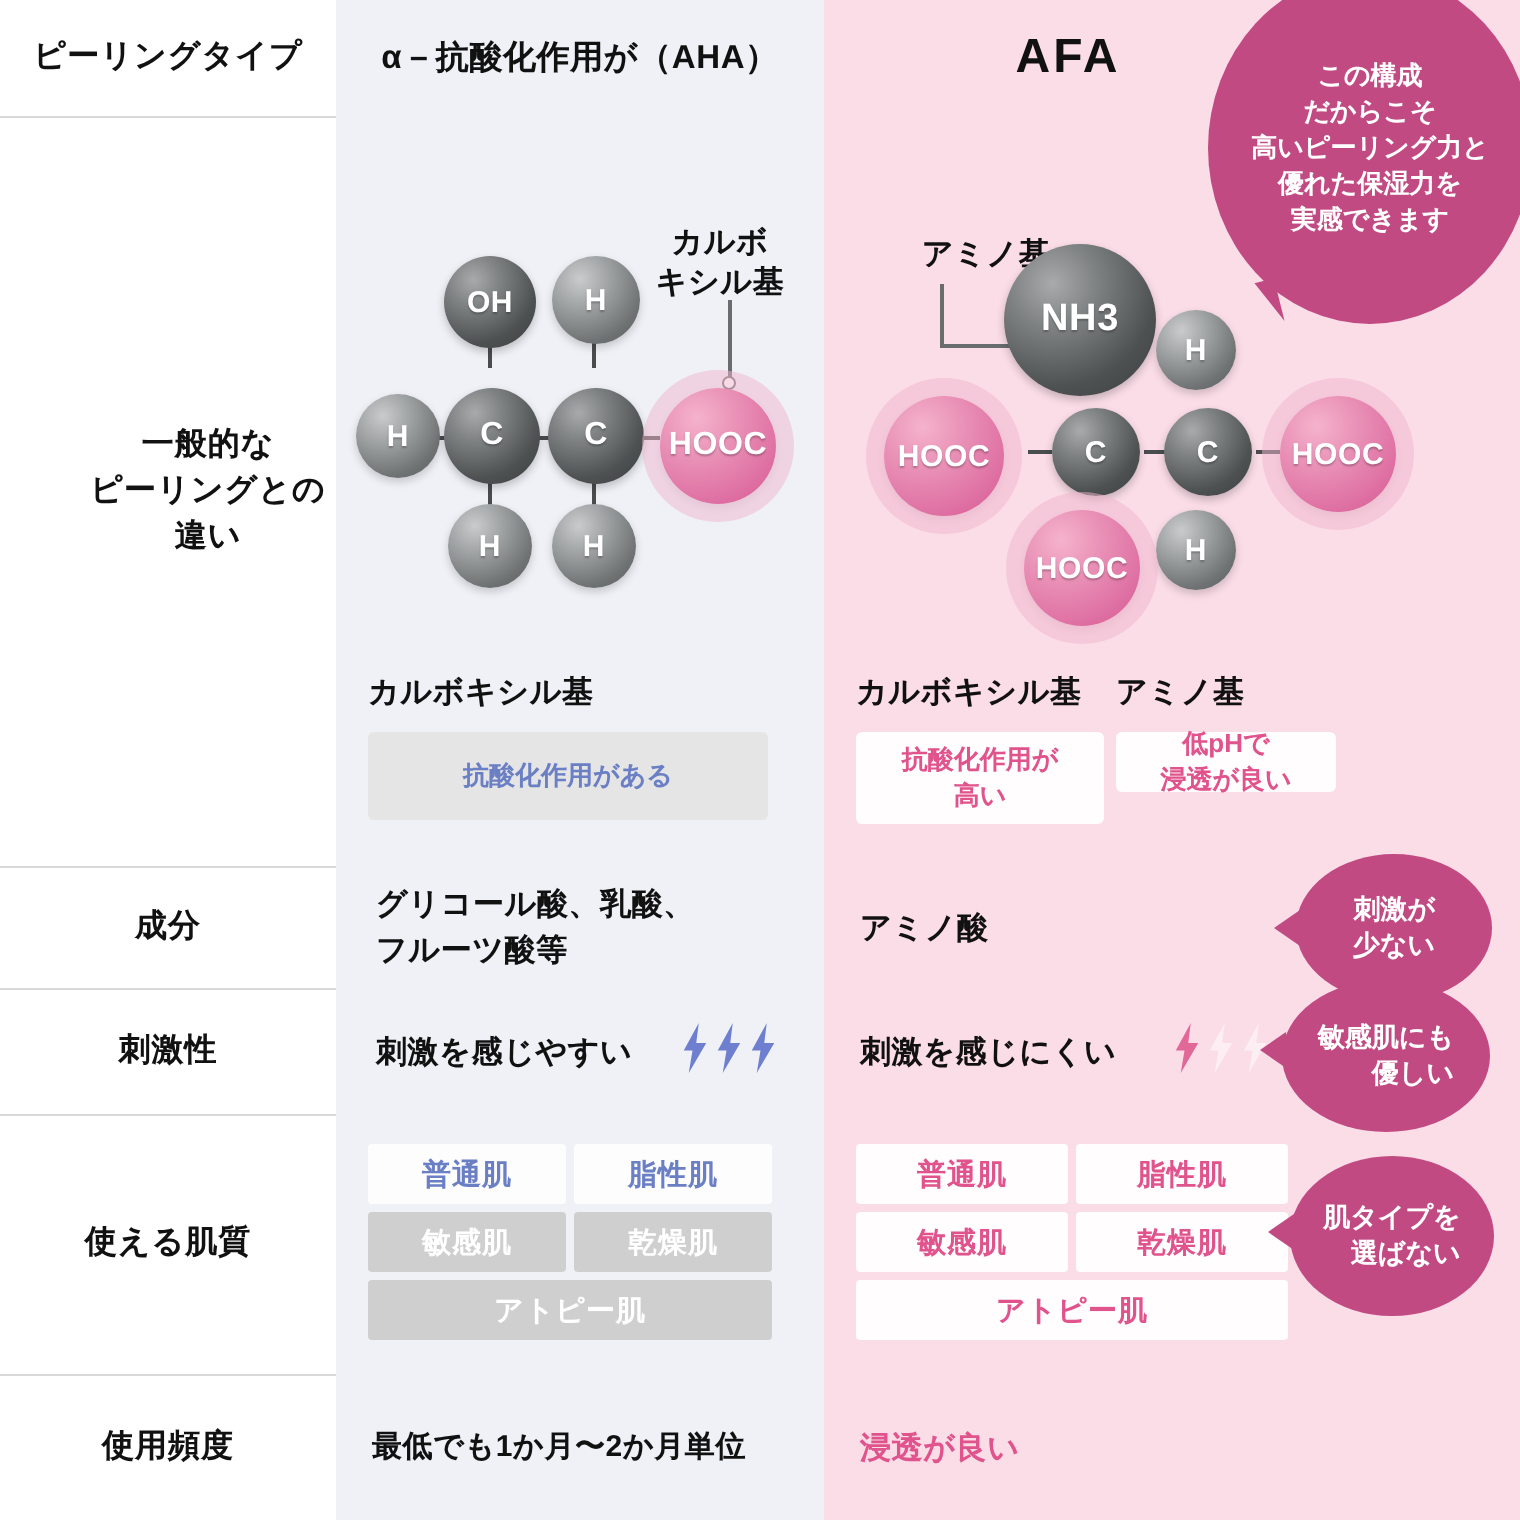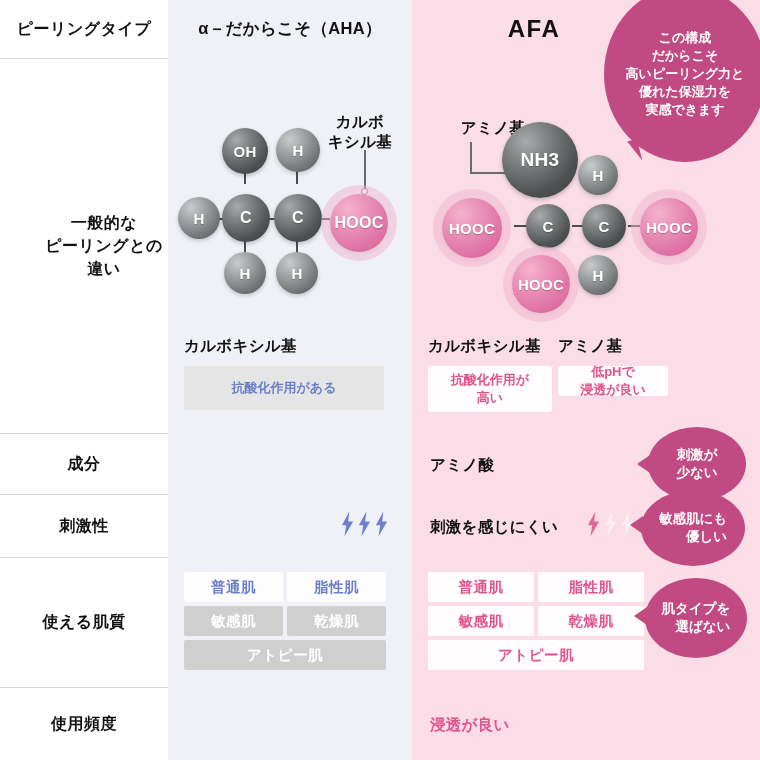--- a/index.html
+++ b/index.html
@@ -151,21 +151,21 @@
   <div class="col-bg col-aha"></div>
   <div class="col-bg col-afa"></div>
 
   <div class="divider" style="top:58px"></div>
   <div class="divider" style="top:433px"></div>
   <div class="divider" style="top:494px"></div>
   <div class="divider" style="top:557px"></div>
   <div class="divider" style="top:687px"></div>
 
   <div class="rowlabel" style="top:0;height:58px">ピーリングタイプ</div>
-  <div class="hdr-aha">α－だからこそ（AHA）</div>
+  <div class="hdr-aha">α－抗酸化作用が（AHA）</div>
   <div class="hdr-afa">AFA</div>
 
   <div class="bubble-tail"></div>
   <div class="bubble" style="white-space: pre-line;">この構成
 だからこそ
 高いピーリング力と
 優れた保湿力を
 実感できます</div>
 
   <div class="rowlabel" style="top: 58px; height: 375px; white-space: pre-line; margin-left: 20px;">一般的な
@@ -220,26 +220,29 @@
   <div class="grp-box blue" style="left:184px;top:366px;width:200px;height:44px">抗酸化作用がある</div>
 
   <div class="grp-title" style="left:428px;top:336px">カルボキシル基</div>
   <div class="grp-box pinkbox" style="left:428px;top:366px;width:124px;height:46px;white-space:pre-line">抗酸化作用が
 高い</div>
   <div class="grp-title" style="left:558px;top:336px">アミノ基</div>
   <div class="grp-box pinkbox" style="left:558px;top:366px;width:110px;height:30px;white-space:pre-line">低pHで
 浸透が良い</div>
 
   <div class="rowlabel" style="top:433px;height:61px">成分</div>
+  <div class="cell-text" style="left:188px;top:441px;white-space:pre-line">グリコール酸、乳酸、
+フルーツ酸等</div>
   <div class="cell-text" style="left:430px;top:453px">アミノ酸</div>
   <div class="badge-tail" style="left:637px;top:455px"></div>
   <div class="badge" style="left: 648px; top: 427px; width: 98px; height: 74px; white-space: pre-line;">刺激が
 少ない</div>
 
   <div class="rowlabel" style="top:494px;height:63px">刺激性</div>
+  <div class="cell-text" style="left:188px;top:515px">刺激を感じやすい</div>
   <div class="bolts" id="aha-bolts" style="left:340px;top:511px">
       <svg class="bolt" viewBox="0 0 24 40">
         <path d="M15 0 L3 22 L10 22 L7 40 L21 16 L13 16 Z" fill="#6e7fd0"></path>
       </svg>
       <svg class="bolt" viewBox="0 0 24 40">
         <path d="M15 0 L3 22 L10 22 L7 40 L21 16 L13 16 Z" fill="#6e7fd0"></path>
       </svg>
       <svg class="bolt" viewBox="0 0 24 40">
         <path d="M15 0 L3 22 L10 22 L7 40 L21 16 L13 16 Z" fill="#6e7fd0"></path>
       </svg>
@@ -274,15 +277,16 @@
       <div class="chip half-p on-pink">脂性肌</div>
       <div class="chip half-p on-pink">敏感肌</div>
       <div class="chip half-p on-pink">乾燥肌</div>
       <div class="chip full-p on-pink">アトピー肌</div>
     </div>
   <div class="badge-tail" style="left:634px;top:607px"></div>
   <div class="badge" style="left: 645px; top: 578px; width: 102px; height: 80px; white-space: pre-line;">肌タイプを
 選ばない</div>
 
   <div class="rowlabel" style="top:687px;height:73px">使用頻度</div>
+  <div class="cell-text" style="left:186px;top:713px;font-size:15px">最低でも1か月〜2か月単位</div>
   <div class="cell-text pinktxt" style="left:430px;top:713px">浸透が良い</div>
 
 </div>
 
 </body></html>

